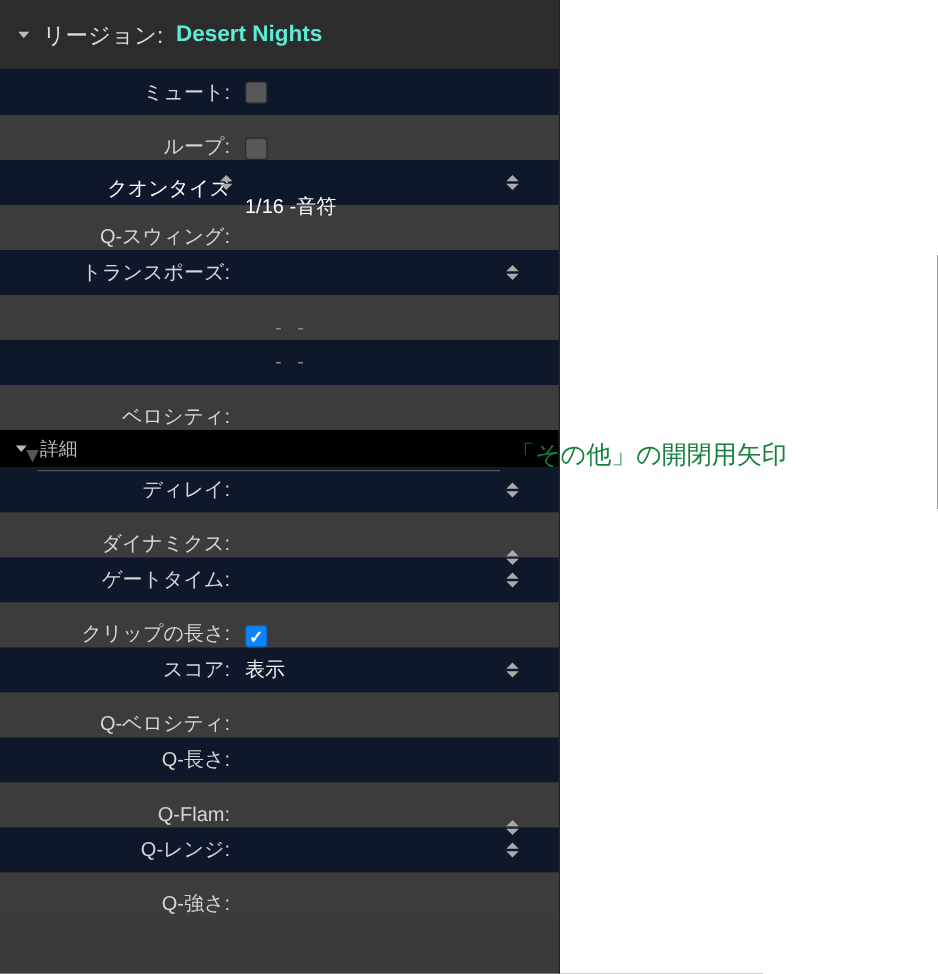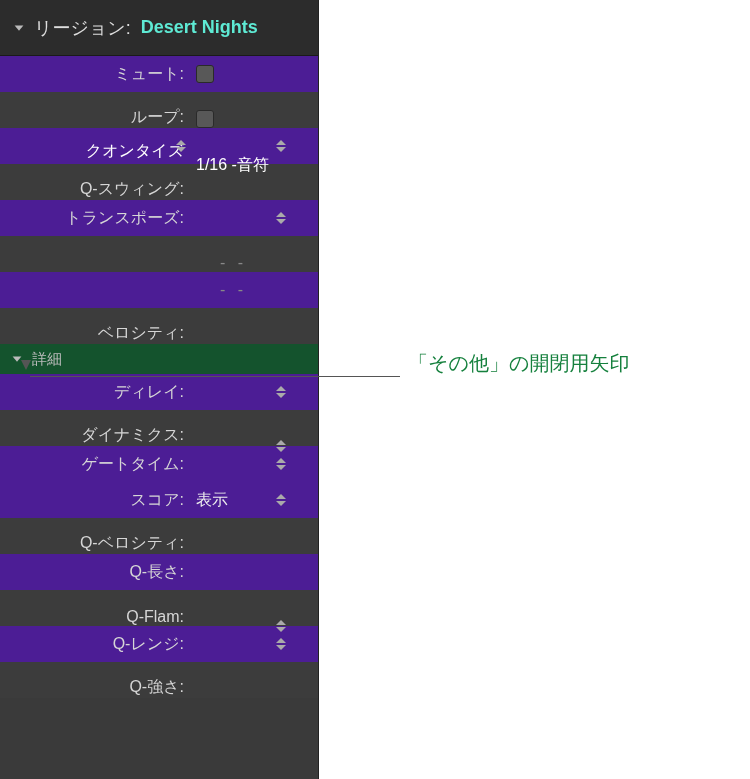--- a/index.html
+++ b/index.html
@@ -4,21 +4,21 @@
 <style>
   * { box-sizing: border-box; margin: 0; padding: 0; }
   body {
     width: 750px;
     height: 779px;
     background: #fff;
     font-family: "Hiragino Sans", "Hiragino Kaku Gothic ProN", "Meiryo", sans-serif;
     position: relative;
   }
   .panel {
-    width: 319px;
+    width: 448px;
     height: 779px;
     background: #3a3a3a;
     color: #ccc;
     font-size: 16px;
     overflow: hidden;
     border-right: 1px solid #222;
   }
   .header {
     display: flex;
     align-items: center;
@@ -48,21 +48,21 @@
     color: #5eead4;
     font-weight: 700;
     font-size: 18px;
   }
   .rows {}
   .row {
     display: flex;
     align-items: center;
     height: 36px;
   }
-  .row.alt0 { background: #4c1d95; }
+  .row.alt0 { background: #0f172a; }
   .row.alt1 { background: #3c3c3c; align-items: flex-end; }
   .row-label {
     width: 190px;
     text-align: right;
     padding-right: 6px;
     color: #d6d6d6;
     font-size: 16px;
     white-space: nowrap;
   }
   .row-value {
@@ -122,21 +122,21 @@
     border-right: 5px solid transparent;
   }
   .tri-up { border-bottom: 5px solid #aaa; margin-bottom: 2px; }
   .tri-down { border-top: 5px solid #aaa; }
   .dashes { color: #888; letter-spacing: 4px; padding-left: 24px;}
   .section-header {
     display: flex;
     align-items: center;
     height: 30px;
     padding: 0 8px;
-    background: #14532d;
+    background: #000000;
     color: #bbb;
     font-size: 15px;
   }
   .callout {
     position: absolute;
     left: 408px;
     top: 350px;
     font-size: 20px;
     color: #15803d;
     font-family: "Hiragino Mincho ProN", serif;
@@ -273,20 +273,26 @@
     <div class="row alt0">
       <div class="row-label">ゲートタイム:</div>
       <div class="row-value">
           <span class="stepper">
             <span class="tri-up"></span>
             <span class="tri-down"></span>
           </span>
         </div>
     </div>
 
+    <div class="row alt1">
+      <div class="row-label">クリップの長さ:</div>
+      <div class="row-value">
+          <span class="checkbox checked"></span>
+        </div>
+    </div>
 
     <div class="row alt0">
       <div class="row-label">スコア:</div>
       <div class="row-value">
         <span>表示</span>
         <span class="stepper">
             <span class="tri-up"></span>
             <span class="tri-down"></span>
           </span>
       </div>

